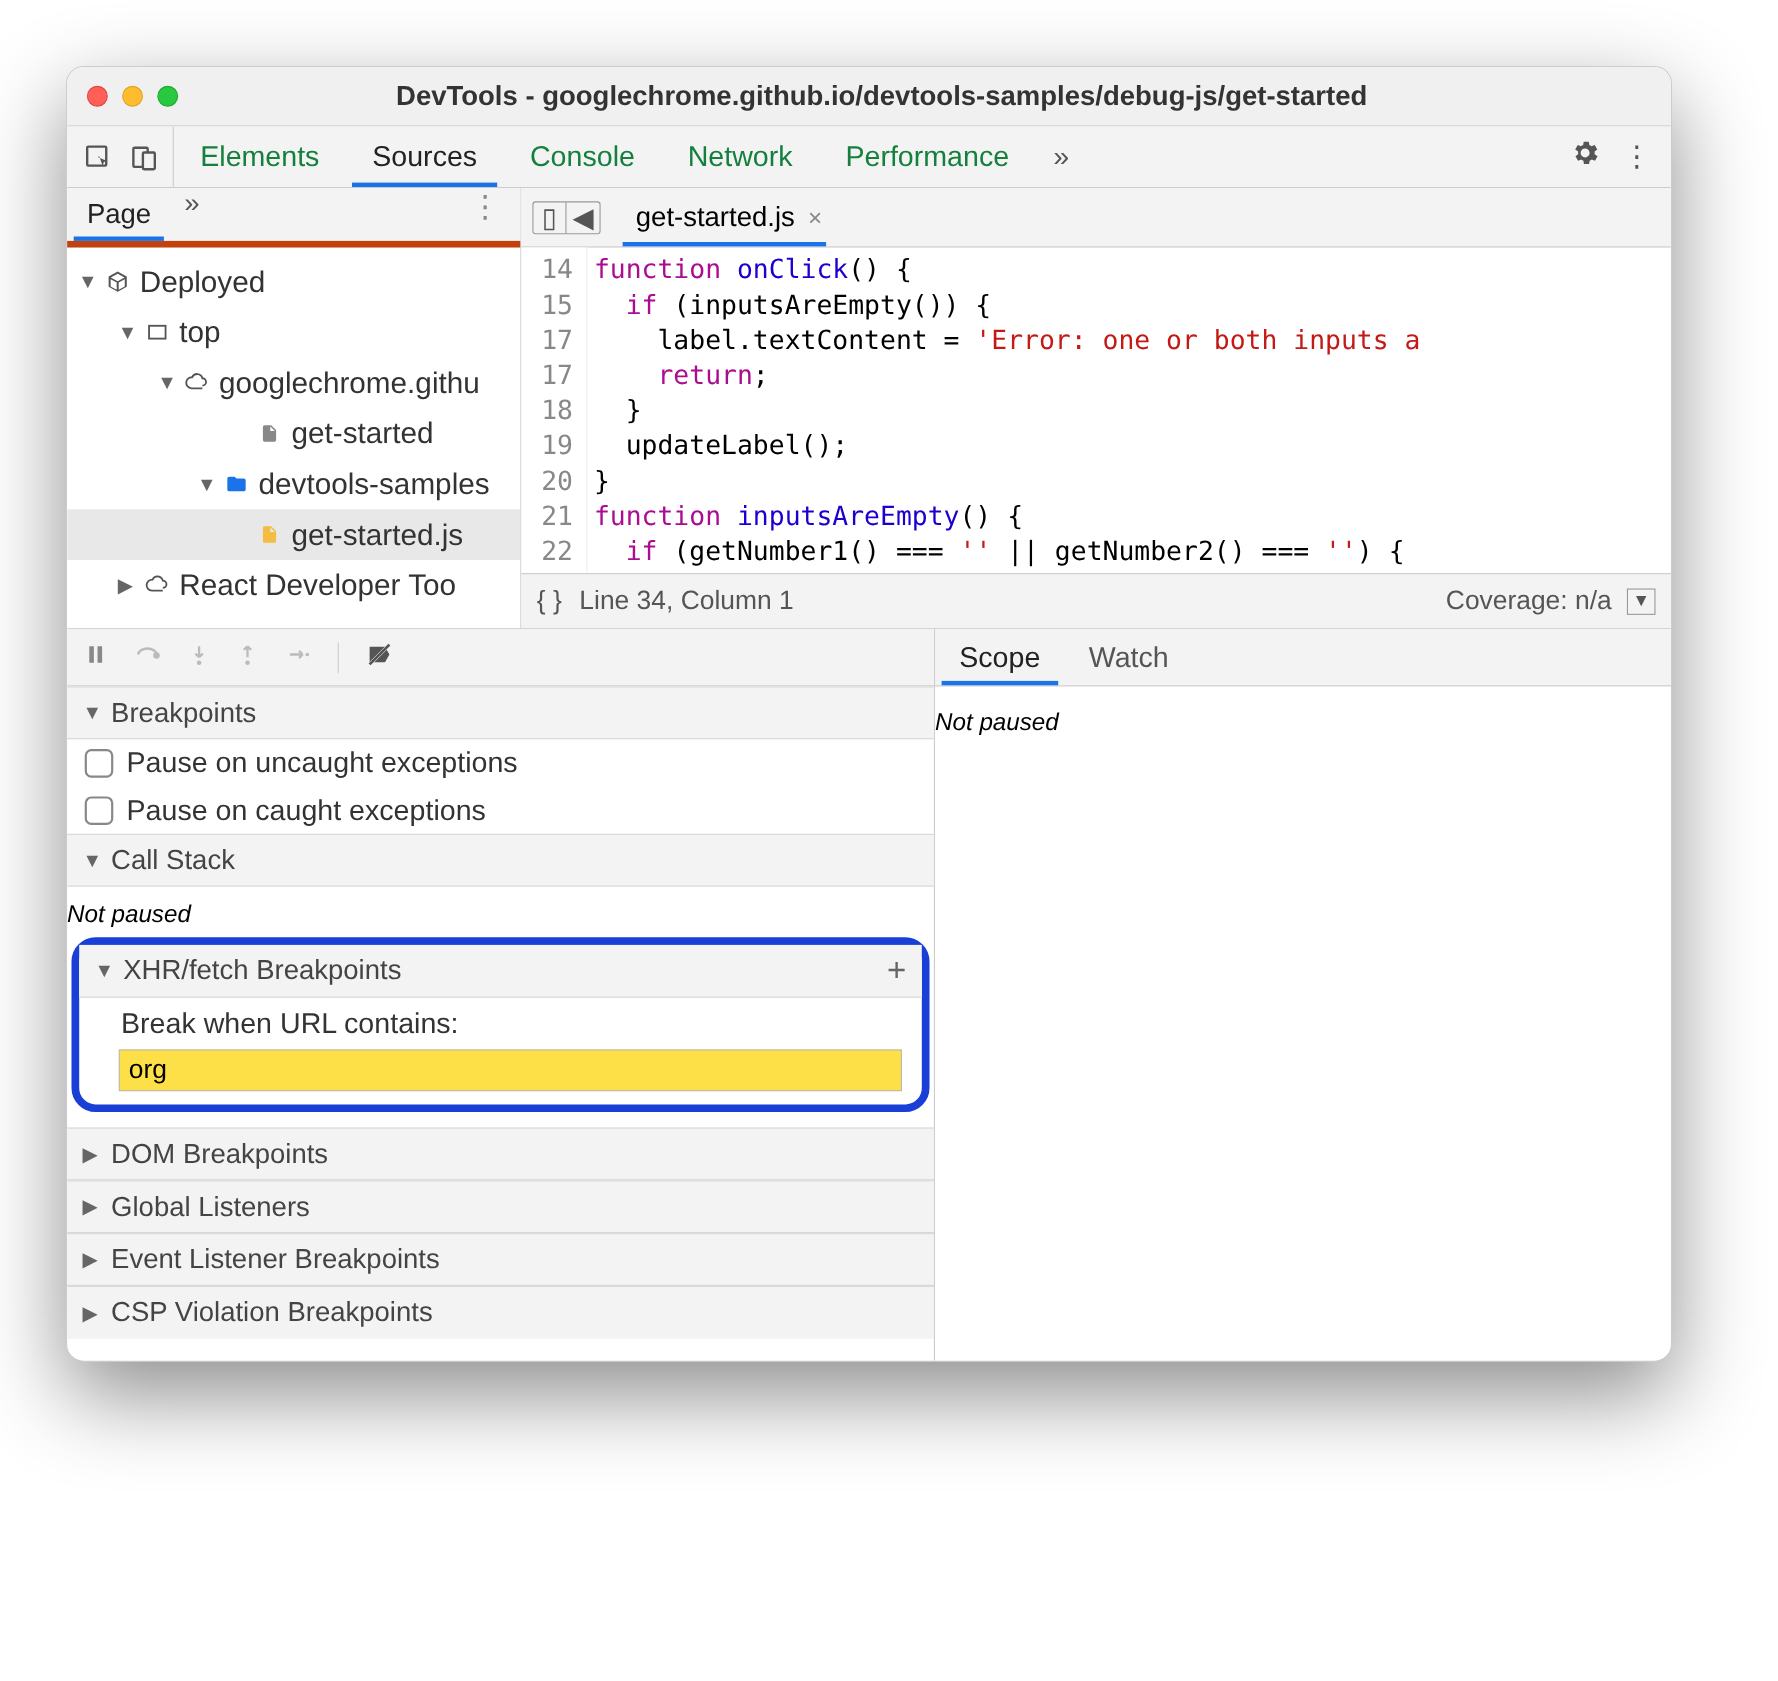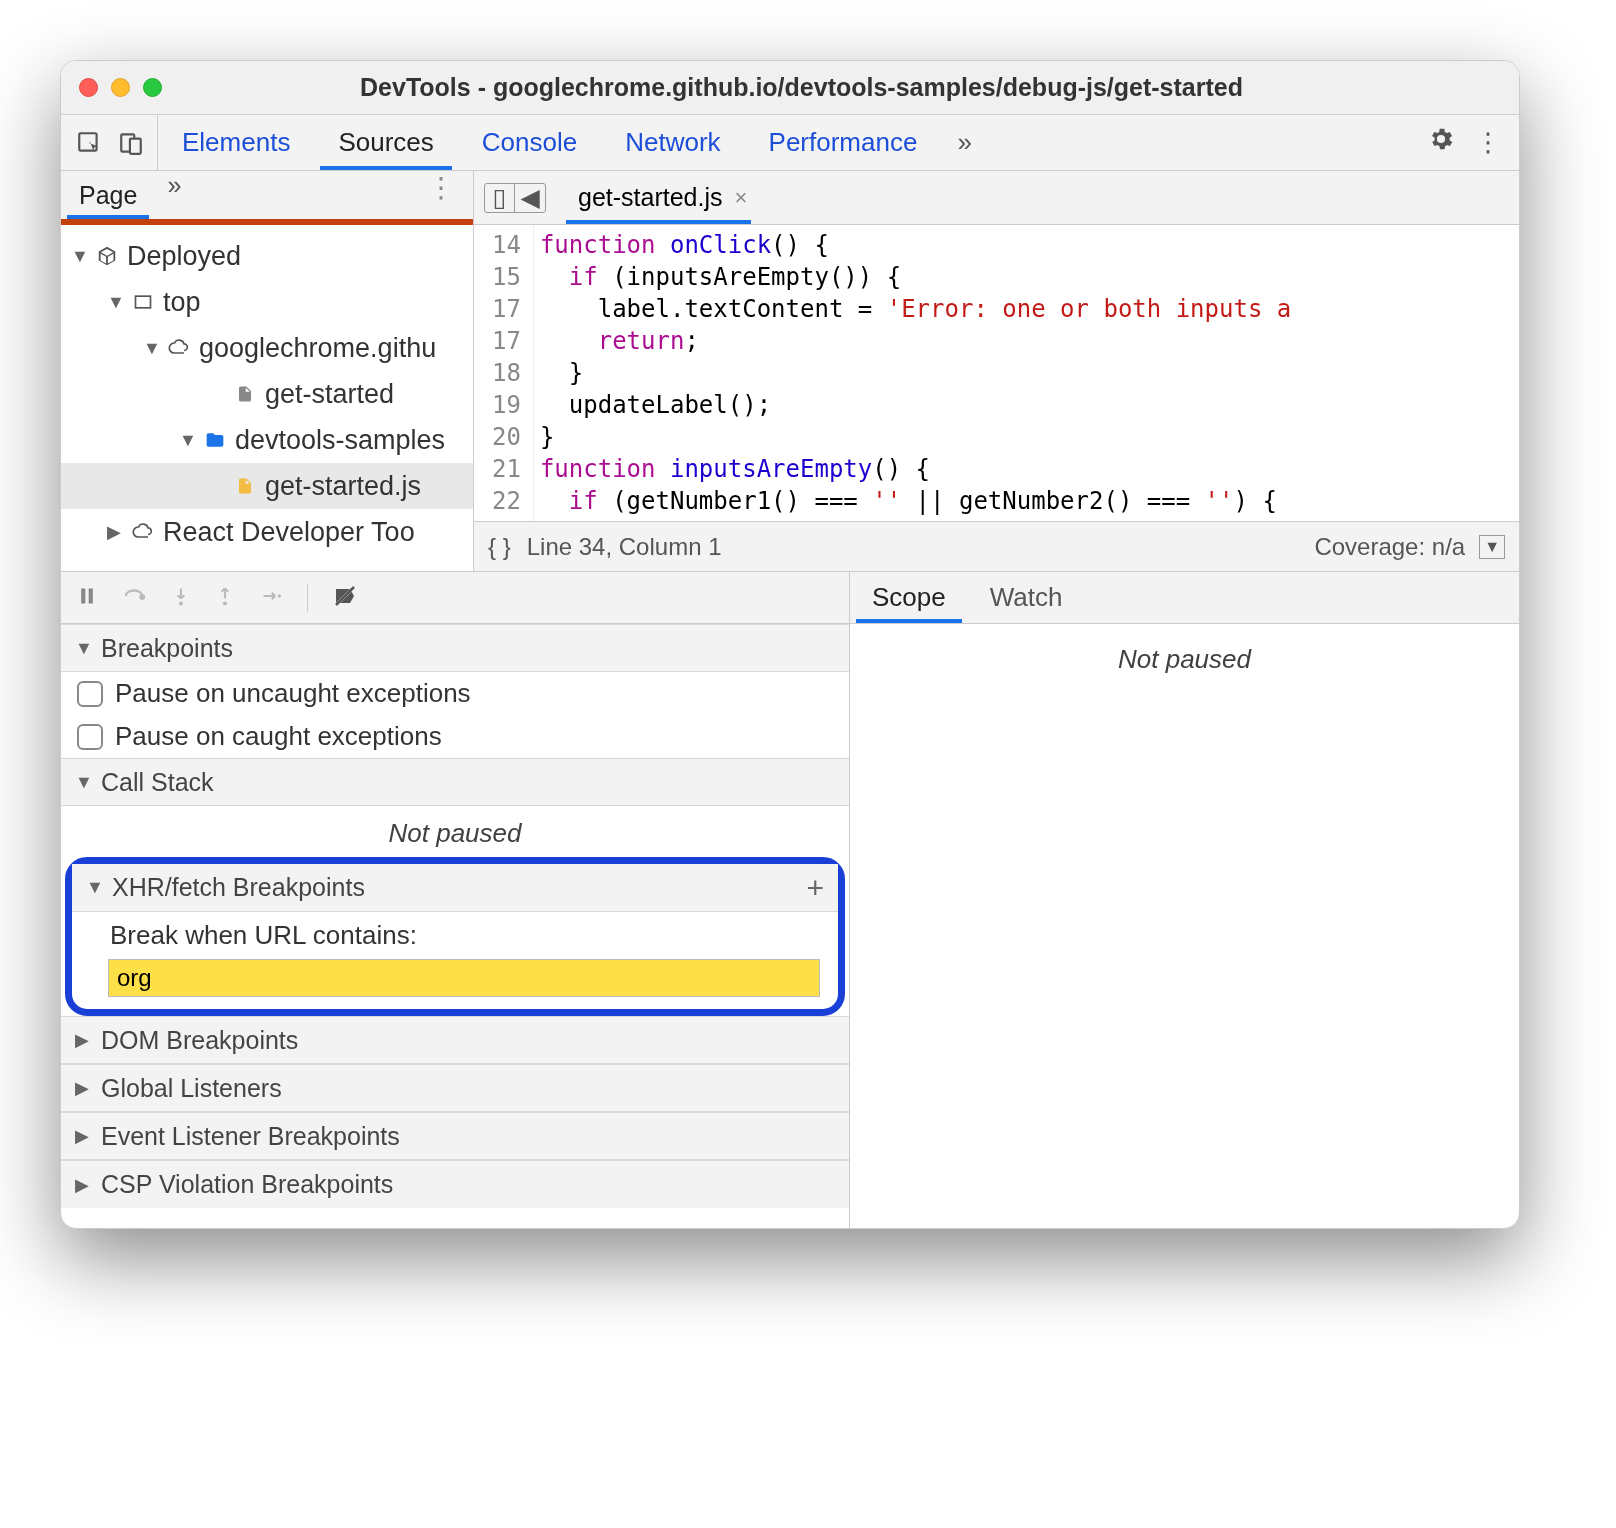--- a/index.html
+++ b/index.html
@@ -37,21 +37,21 @@
     background: #f3f3f3;
     border-bottom: 1px solid #ccc;
     display: flex;
     align-items: center;
     font-size: 26px;
     color: #333;
   }
   .tb-left { display:flex; align-items:center; padding:0 12px 0 14px; gap:14px; border-right:1px solid #ccc; height:100%;}
   .tb-icon { width:28px; height:28px; display:flex; align-items:center; justify-content:center; color:#555;}
   .tabs { display:flex; height:100%; align-items:stretch;}
-  .tab { padding: 0 24px; display:flex; align-items:center; color:#1d4ed8; cursor:pointer; position:relative;}
+  .tab { padding: 0 24px; display:flex; align-items:center; color:#15803d; cursor:pointer; position:relative;}
   .tab.active { color:#222; font-weight:500;}
   .tab.active::after { content:''; position:absolute; bottom:0; left:6px; right:6px; height:4px; background:#1a73e8;}
   .tb-right { margin-left:auto; display:flex; align-items:center; gap:20px; padding-right:18px;}
   .gear, .more-v { color:#555; font-size:26px;}
   .chevmore { color:#555; padding:0 16px; font-size:26px;}
   .body { display:flex; }
   .left-pane { width:413px; border-right:1px solid #ccc; background:#fff; display:flex; flex-direction:column;}
   .page-tabs {
     height: 54px; background:#f3f3f3; display:flex; align-items:flex-start; font-size:25px;
     border-bottom:6px solid #c2410c;
@@ -89,22 +89,22 @@
   .debugger { display:flex; border-top:1px solid #ccc;}
   .dbg-left { width:789px; border-right:1px solid #ccc;}
   .dbg-right { flex:1;}
   .dbg-toolbar { height:52px; background:#f3f3f3; border-bottom:1px solid #ccc; display:flex; align-items:center; padding:0 16px; gap:24px; color:#888;}
   .dbg-toolbar .sep { width:1px; height:28px; background:#ccc;}
   .dbg-toolbar svg { color:#888;}
   .section-header { height:48px; background:#f3f3f3; border-top:1px solid #d8d8d8; border-bottom:1px solid #d8d8d8; display:flex; align-items:center; padding:0 14px; font-size:25px; color:#444; gap:10px;}
   .section-header .add { margin-left:auto; font-size:30px; color:#666;}
   .chk-row { display:flex; align-items:center; gap:12px; padding:6px 16px; font-size:26px; color:#333;}
   .chk { width:26px; height:26px; border:2px solid #888; border-radius:6px;}
-  .np { text-align:center; font-style:italic; color:#404040; font-size:26px; padding:12px 0;}
-  .highlight-box { border:7px solid #1a3fd6; border-radius:22px; margin:-4px 4px 0 4px; padding-bottom:12px; background:#fff;}
+  .np { text-align:left; font-style:italic; color:#000000; font-size:22px; padding:12px 0;}
+  .highlight-box { border:7px solid #1a3fd6; border-radius:22px; margin:-4px 4px 14px 4px; padding-bottom:12px; background:#fff;}
   .xhr-label { font-size:26px; color:#333; padding:8px 0 6px 38px;}
   .xhr-input { margin:2px 18px 0 36px; }
   .xhr-input input { width:100%; height:38px; font-size:24px; padding:4px 8px; border:1px solid #bbb; background:#fde047;}
   .scope-tabs { height:52px; background:#f3f3f3; border-bottom:1px solid #ccc; display:flex; align-items:stretch; font-size:26px;}
   .stab { padding:0 22px; display:flex; align-items:center; color:#555; position:relative;}
   .stab.active { color:#222;}
   .stab.active::after { content:''; position:absolute; bottom:0; left:6px; right:6px; height:4px; background:#1a73e8;}
 </style>
 </head>
 <body>

